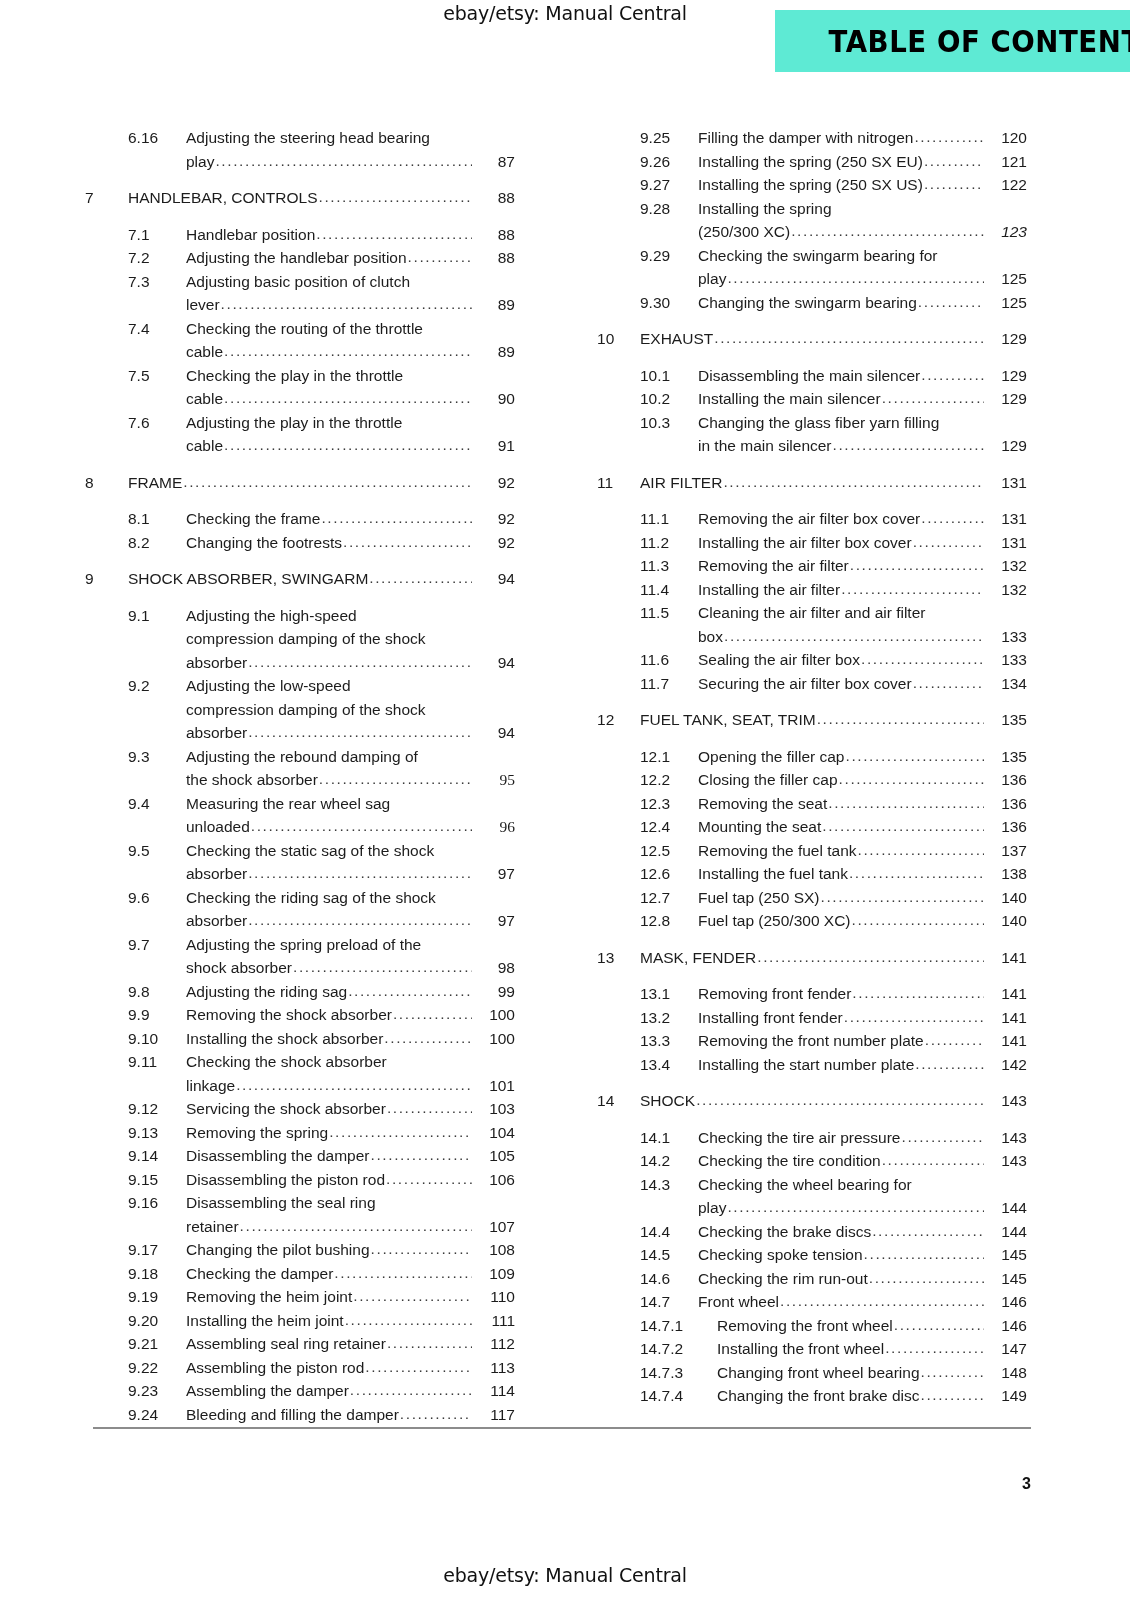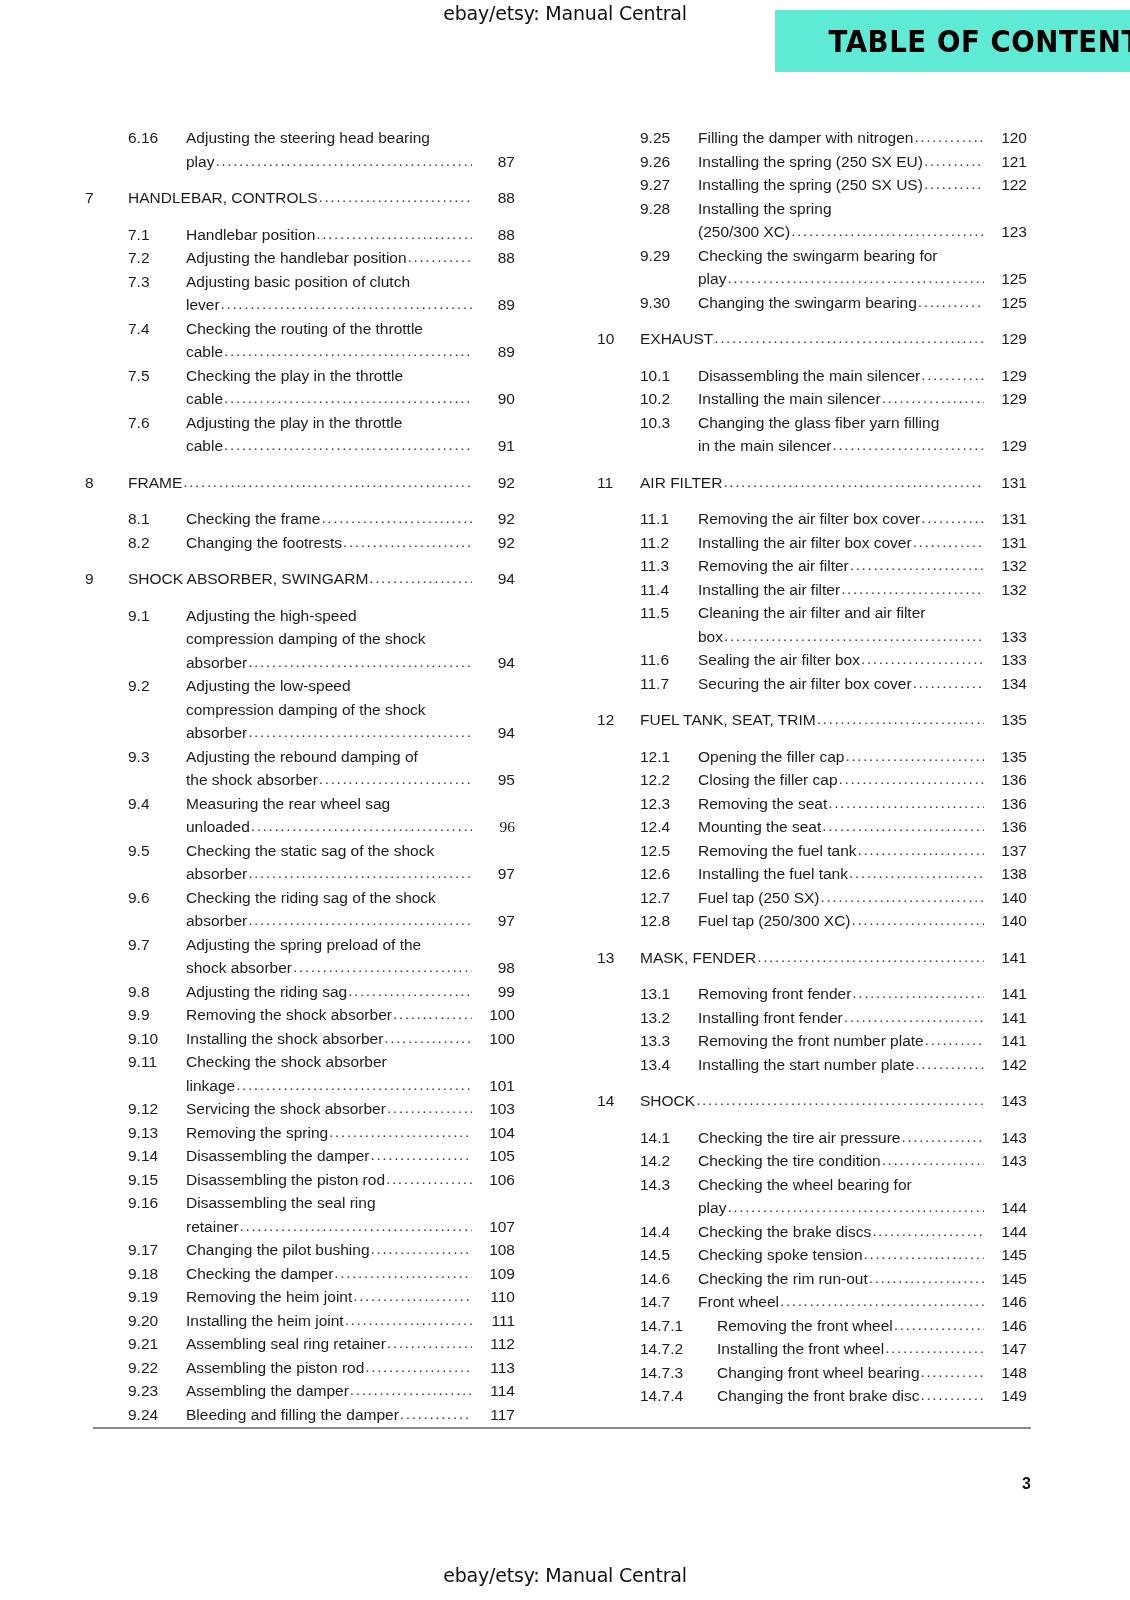--- a/index.html
+++ b/index.html
@@ -319,21 +319,21 @@
       </div>
       <div class="entry lvl-section">
         <div class="num">9.3</div>
         <div class="body">
           <div class="wrapline">Adjusting the rebound damping of</div>
           <div class="leaderline">
             <span class="txt">the shock absorber</span>
             <span class="dots">........................................................................................................................................................................................................</span>
           </div>
         </div>
-        <div class="page" style="align-self: flex-end;">95</div>
+        <div class="page" style="align-self: flex-end; font-family: Liberation Serif, serif;">95</div>
       </div>
       <div class="entry lvl-section">
         <div class="num">9.4</div>
         <div class="body">
           <div class="wrapline">Measuring the rear wheel sag</div>
           <div class="leaderline">
             <span class="txt">unloaded</span>
             <span class="dots">........................................................................................................................................................................................................</span>
           </div>
         </div>
@@ -578,21 +578,21 @@
       </div>
       <div class="entry lvl-section">
         <div class="num">9.28</div>
         <div class="body">
           <div class="wrapline">Installing the spring</div>
           <div class="leaderline">
             <span class="txt">(250/300 XC)</span>
             <span class="dots">........................................................................................................................................................................................................</span>
           </div>
         </div>
-        <div class="page" style="align-self: flex-end;">123</div>
+        <div class="page" style="align-self: flex-end; font-style: italic;">123</div>
       </div>
       <div class="entry lvl-section">
         <div class="num">9.29</div>
         <div class="body">
           <div class="wrapline">Checking the swingarm bearing for</div>
           <div class="leaderline">
             <span class="txt">play</span>
             <span class="dots">........................................................................................................................................................................................................</span>
           </div>
         </div>

